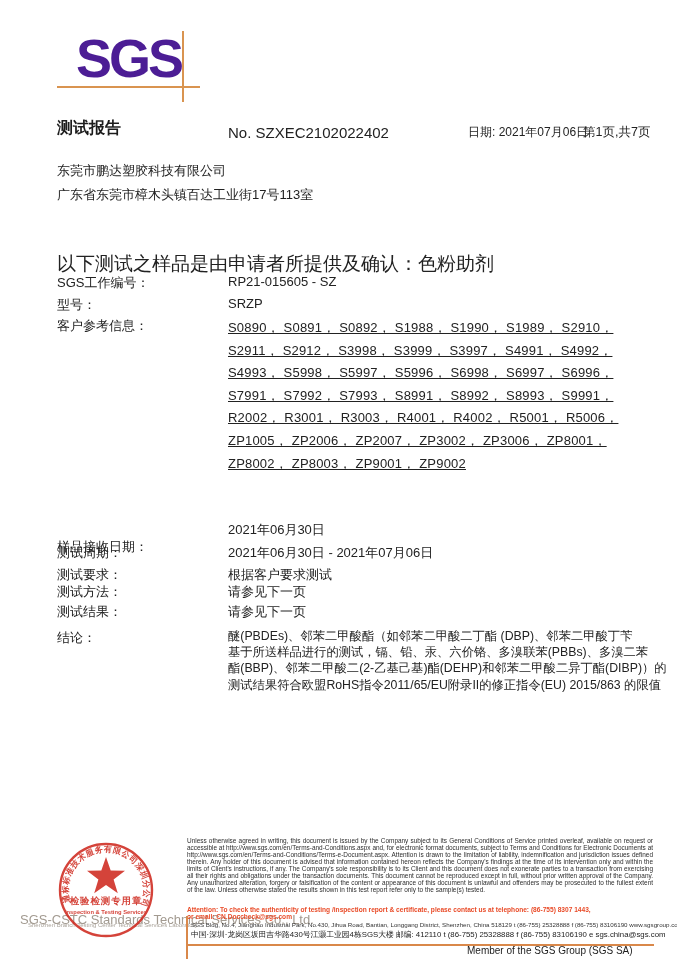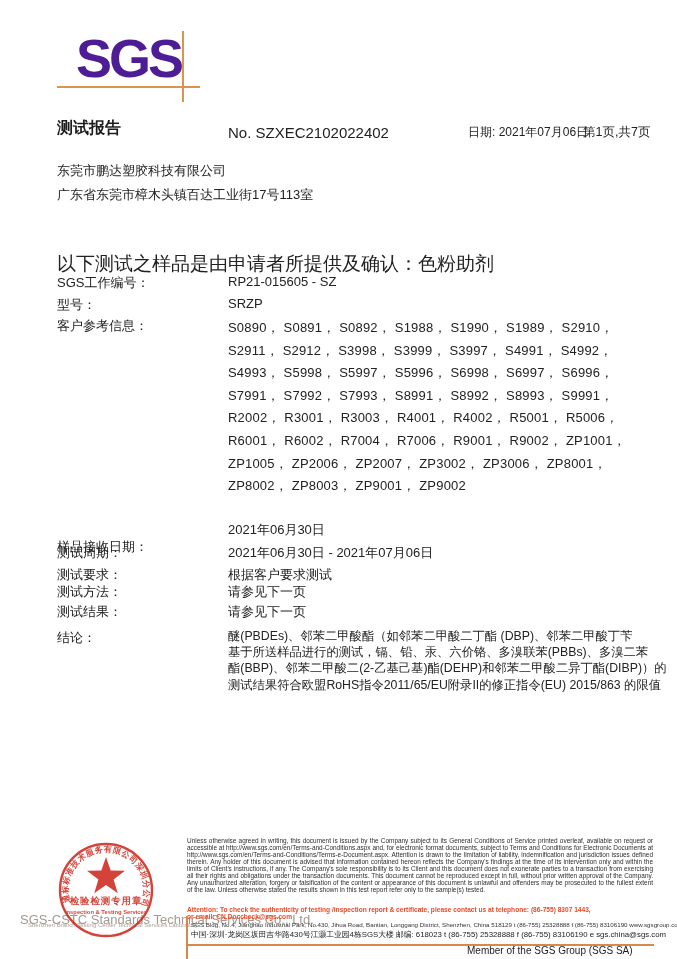--- a/index.html
+++ b/index.html
@@ -18,21 +18,21 @@
   .report-date{position:absolute;left:468px;top:124px;font-size:12px;}
   .report-page{position:absolute;left:583px;top:124px;font-size:12.5px;}
   
   .app-name{position:absolute;left:57px;top:162px;font-size:13px;}
   .app-addr{position:absolute;left:57px;top:186px;font-size:13px;}
   .intro{position:absolute;left:57px;top:251px;font-size:19px;font-family:Liberation Mono, monospace;}
   
   .lbl{position:absolute;left:57px;font-size:13px;white-space:nowrap;}
   .val{position:absolute;left:228px;font-size:13px;white-space:nowrap;}
   .ref-lines{position:absolute;left:228px;top:317px;font-size:13px;line-height:22.6px;letter-spacing:.2px;}
-  .ref-lines div{white-space:nowrap;}
+  .ref-lines div{white-space:nowrap;text-decoration:underline;}
   .conclusion{position:absolute;left:228px;top:628px;font-size:12.3px;line-height:16.2px;}
   .conclusion div{white-space:nowrap;}
   
   .legal{position:absolute;left:187px;top:838px;width:466px;font-size:6.45px;line-height:6.95px;
     text-align:justify;color:#2d2d2d;}
   .attn{position:absolute;left:187px;font-size:6.6px;font-weight:700;color:#e94b28;white-space:nowrap;}
   .attn1{top:906px;} .attn2{top:913px;}
   .addr-en{position:absolute;left:191px;top:921px;font-size:6.2px;color:#333;white-space:nowrap;}
   .addr-cn{position:absolute;left:191px;top:929px;font-size:7.8px;color:#222;white-space:nowrap;}
   .f-hline{position:absolute;left:186px;top:944px;width:468px;height:2px;background:#d9884a;}
@@ -67,21 +67,20 @@
   <div class="lbl" style="top:296px">型号：</div>
   <div class="val" style="top:296px">SRZP</div>
 
   <div class="lbl" style="top:317px">客户参考信息：</div>
   <div class="ref-lines">
     <div>S0890， S0891， S0892， S1988， S1990， S1989， S2910，</div>
     <div>S2911， S2912， S3998， S3999， S3997， S4991， S4992，</div>
     <div>S4993， S5998， S5997， S5996， S6998， S6997， S6996，</div>
     <div>S7991， S7992， S7993， S8991， S8992， S8993， S9991，</div>
     <div>R2002， R3001， R3003， R4001， R4002， R5001， R5006，</div>
-    <div>R6001， R6002， R7004， R7006， R9001， R9002， ZP1001，</div>
     <div>ZP1005， ZP2006， ZP2007， ZP3002， ZP3006， ZP8001，</div>
     <div>ZP8002， ZP8003， ZP9001， ZP9002</div>
   </div>
 
   <div class="lbl" style="top:538px">样品接收日期：</div>
   <div class="val" style="top:521px">2021年06月30日</div>
 
   <div class="lbl" style="top:544px">测试周期：</div>
   <div class="val" style="top:544px">2021年06月30日 - 2021年07月06日</div>
 
@@ -113,18 +112,18 @@
     </text>
     <polygon points="61,17 65.7,30.5 80,30.8 68.6,39.5 72.8,53.2 61,45 49.2,53.2 53.4,39.5 42,30.8 56.3,30.5" fill="#cf2a1f"></polygon>
     <text x="61" y="63.5" text-anchor="middle" font-size="9.4" letter-spacing="1" fill="#cf2a1f" font-weight="700">检验检测专用章</text>
     <text x="61" y="73.5" text-anchor="middle" font-size="5.8" fill="#cf2a1f" font-weight="700">Inspection &amp; Testing Services</text>
   </svg>
 
   <div class="legal">Unless otherwise agreed in writing, this document is issued by the Company subject to its General Conditions of Service printed overleaf, available on request or accessible at http://www.sgs.com/en/Terms-and-Conditions.aspx and, for electronic format documents, subject to Terms and Conditions for Electronic Documents at http://www.sgs.com/en/Terms-and-Conditions/Terms-e-Document.aspx. Attention is drawn to the limitation of liability, indemnification and jurisdiction issues defined therein. Any holder of this document is advised that information contained hereon reflects the Company's findings at the time of its intervention only and within the limits of Client's instructions, if any. The Company's sole responsibility is to its Client and this document does not exonerate parties to a transaction from exercising all their rights and obligations under the transaction documents. This document cannot be reproduced except in full, without prior written approval of the Company. Any unauthorized alteration, forgery or falsification of the content or appearance of this document is unlawful and offenders may be prosecuted to the fullest extent of the law. Unless otherwise stated the results shown in this test report refer only to the sample(s) tested.</div>
   <div class="attn attn1">Attention: To check the authenticity of testing /inspection report &amp; certificate, please contact us at telephone: (86-755) 8307 1443,</div>
   <div class="attn attn2">or email: CN.Doccheck@sgs.com</div>
   <div class="addr-en">SGS Bldg, No.4, Jianghao Industrial Park, No.430, Jihua Road, Bantian, Longgang District, Shenzhen, China  518129    t (86-755) 25328888    f (86-755) 83106190    www.sgsgroup.com.cn</div>
-  <div class="addr-cn">中国·深圳·龙岗区坂田吉华路430号江灏工业园4栋SGS大楼    邮编: 618023    t (86-755) 25328888    f (86-755) 83106190    e  sgs.china@sgs.com</div>
+  <div class="addr-cn">中国·深圳·龙岗区坂田吉华路430号江灏工业园4栋SGS大楼    邮编: 412110    t (86-755) 25328888    f (86-755) 83106190    e  sgs.china@sgs.com</div>
   <div class="f-vline"></div>
   <div class="f-hline"></div>
   <div class="member">Member of the SGS Group (SGS SA)</div>
 
 </div>
 
 </body></html>

